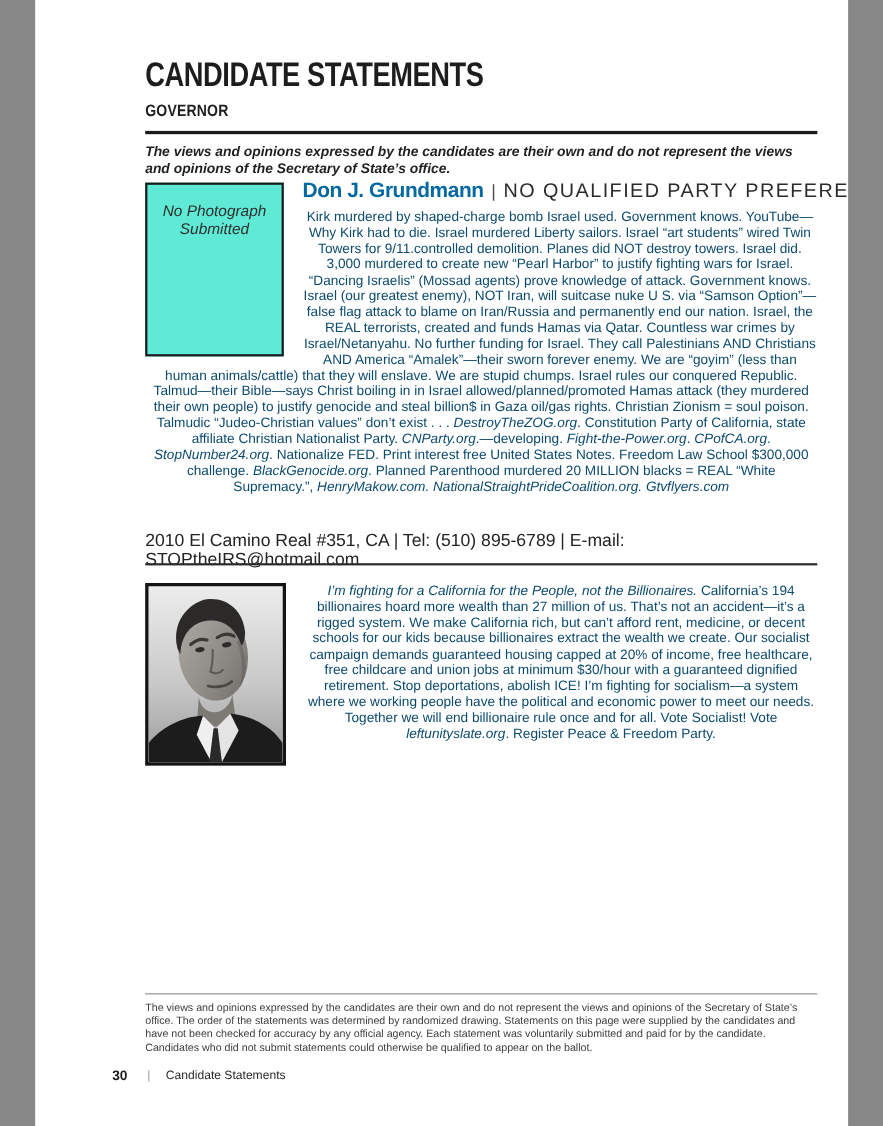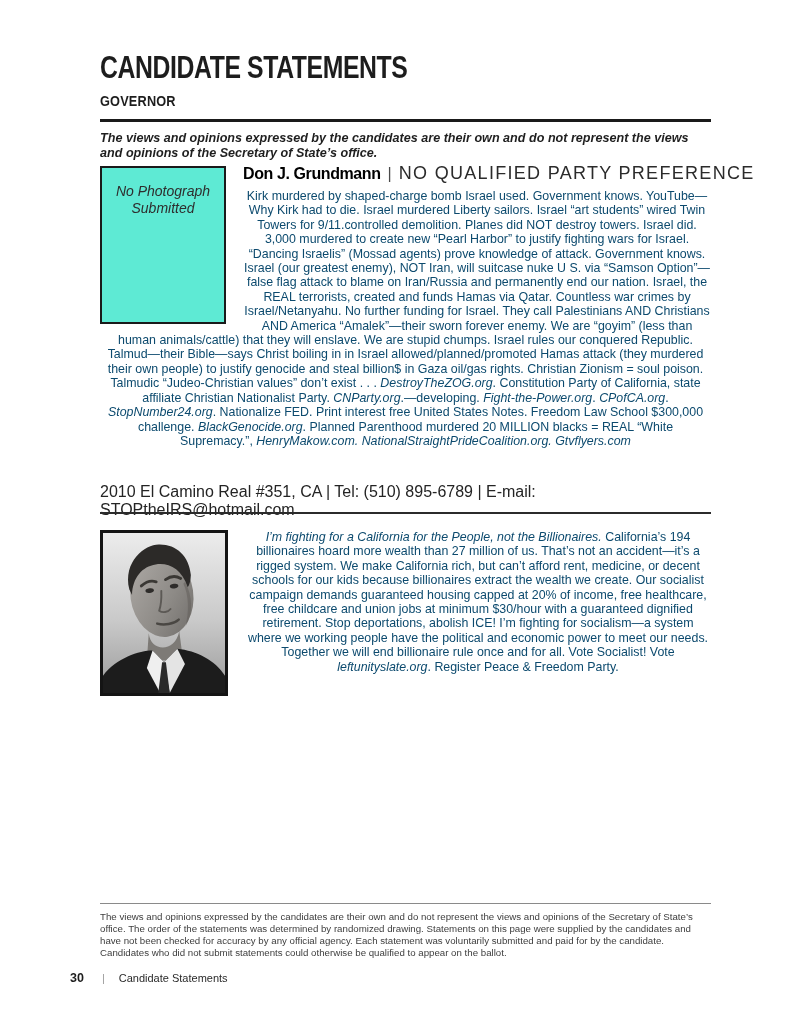--- a/index.html
+++ b/index.html
@@ -1,18 +1,18 @@
 <!DOCTYPE html>
 <html><head>
 <meta charset="utf-8">
 <style>
   * { margin:0; padding:0; box-sizing:border-box; }
   html,body { background:#888; }
   .page {
-    position:relative; width:803px; height:1024px; background:#ffffff;
+    position:relative; width:739px; height:1024px; background:#ffffff;
     margin:0 auto; font-family:"Liberation Sans", sans-serif; color:#2d2d2d;
     overflow:hidden;
   }
   .content-x { left:100px; width:611px; }
 
   
   .masthead { position:absolute; left:100px; top:50px; }
   .page-title {
     font-size:31px; font-weight:bold; letter-spacing:-0.5px; color:#1d1d1d;
     transform:scaleX(0.80); transform-origin:left; white-space:nowrap;
@@ -30,21 +30,21 @@
   
   .section1 { position:absolute; top:163px; }
   .photo-box {
     float:left; width:126px; height:158px; margin:3px 17px 8px 0;
     background:#5eead4; border:2px solid #1a1a1a;
     text-align:center; padding-top:15px;
   }
   .no-photo-text { font-style:italic; font-size:14px; line-height:17px; color:#2e2e2e; }
 
   .cand-heading { white-space:nowrap; margin-bottom:5px; }
-  .cand-name { font-size:16px; font-weight:bold; letter-spacing:-0.4px; color:#000000; }
+  .cand-name { font-size:19px; font-weight:bold; letter-spacing:-0.4px; color:#0369a1; }
   .heading-sep { font-size:16px; font-weight:normal; color:#4a4a4a; margin:0 7px; }
   .cand-party { font-size:18px; letter-spacing:1.3px; color:#2b2b2b; }
 
   .statement { font-size:12.4px; line-height:14.4px; color:#0c4a6e; text-align:center; }
   .statement em { font-style:italic; }
 
   .contact-line { position:absolute; font-size:16px; color:#242424; }
   .contact1 { top:483px; }
   .rule-mid { position:absolute; top:512px; height:2px; background:#2b2b2b; }
 

